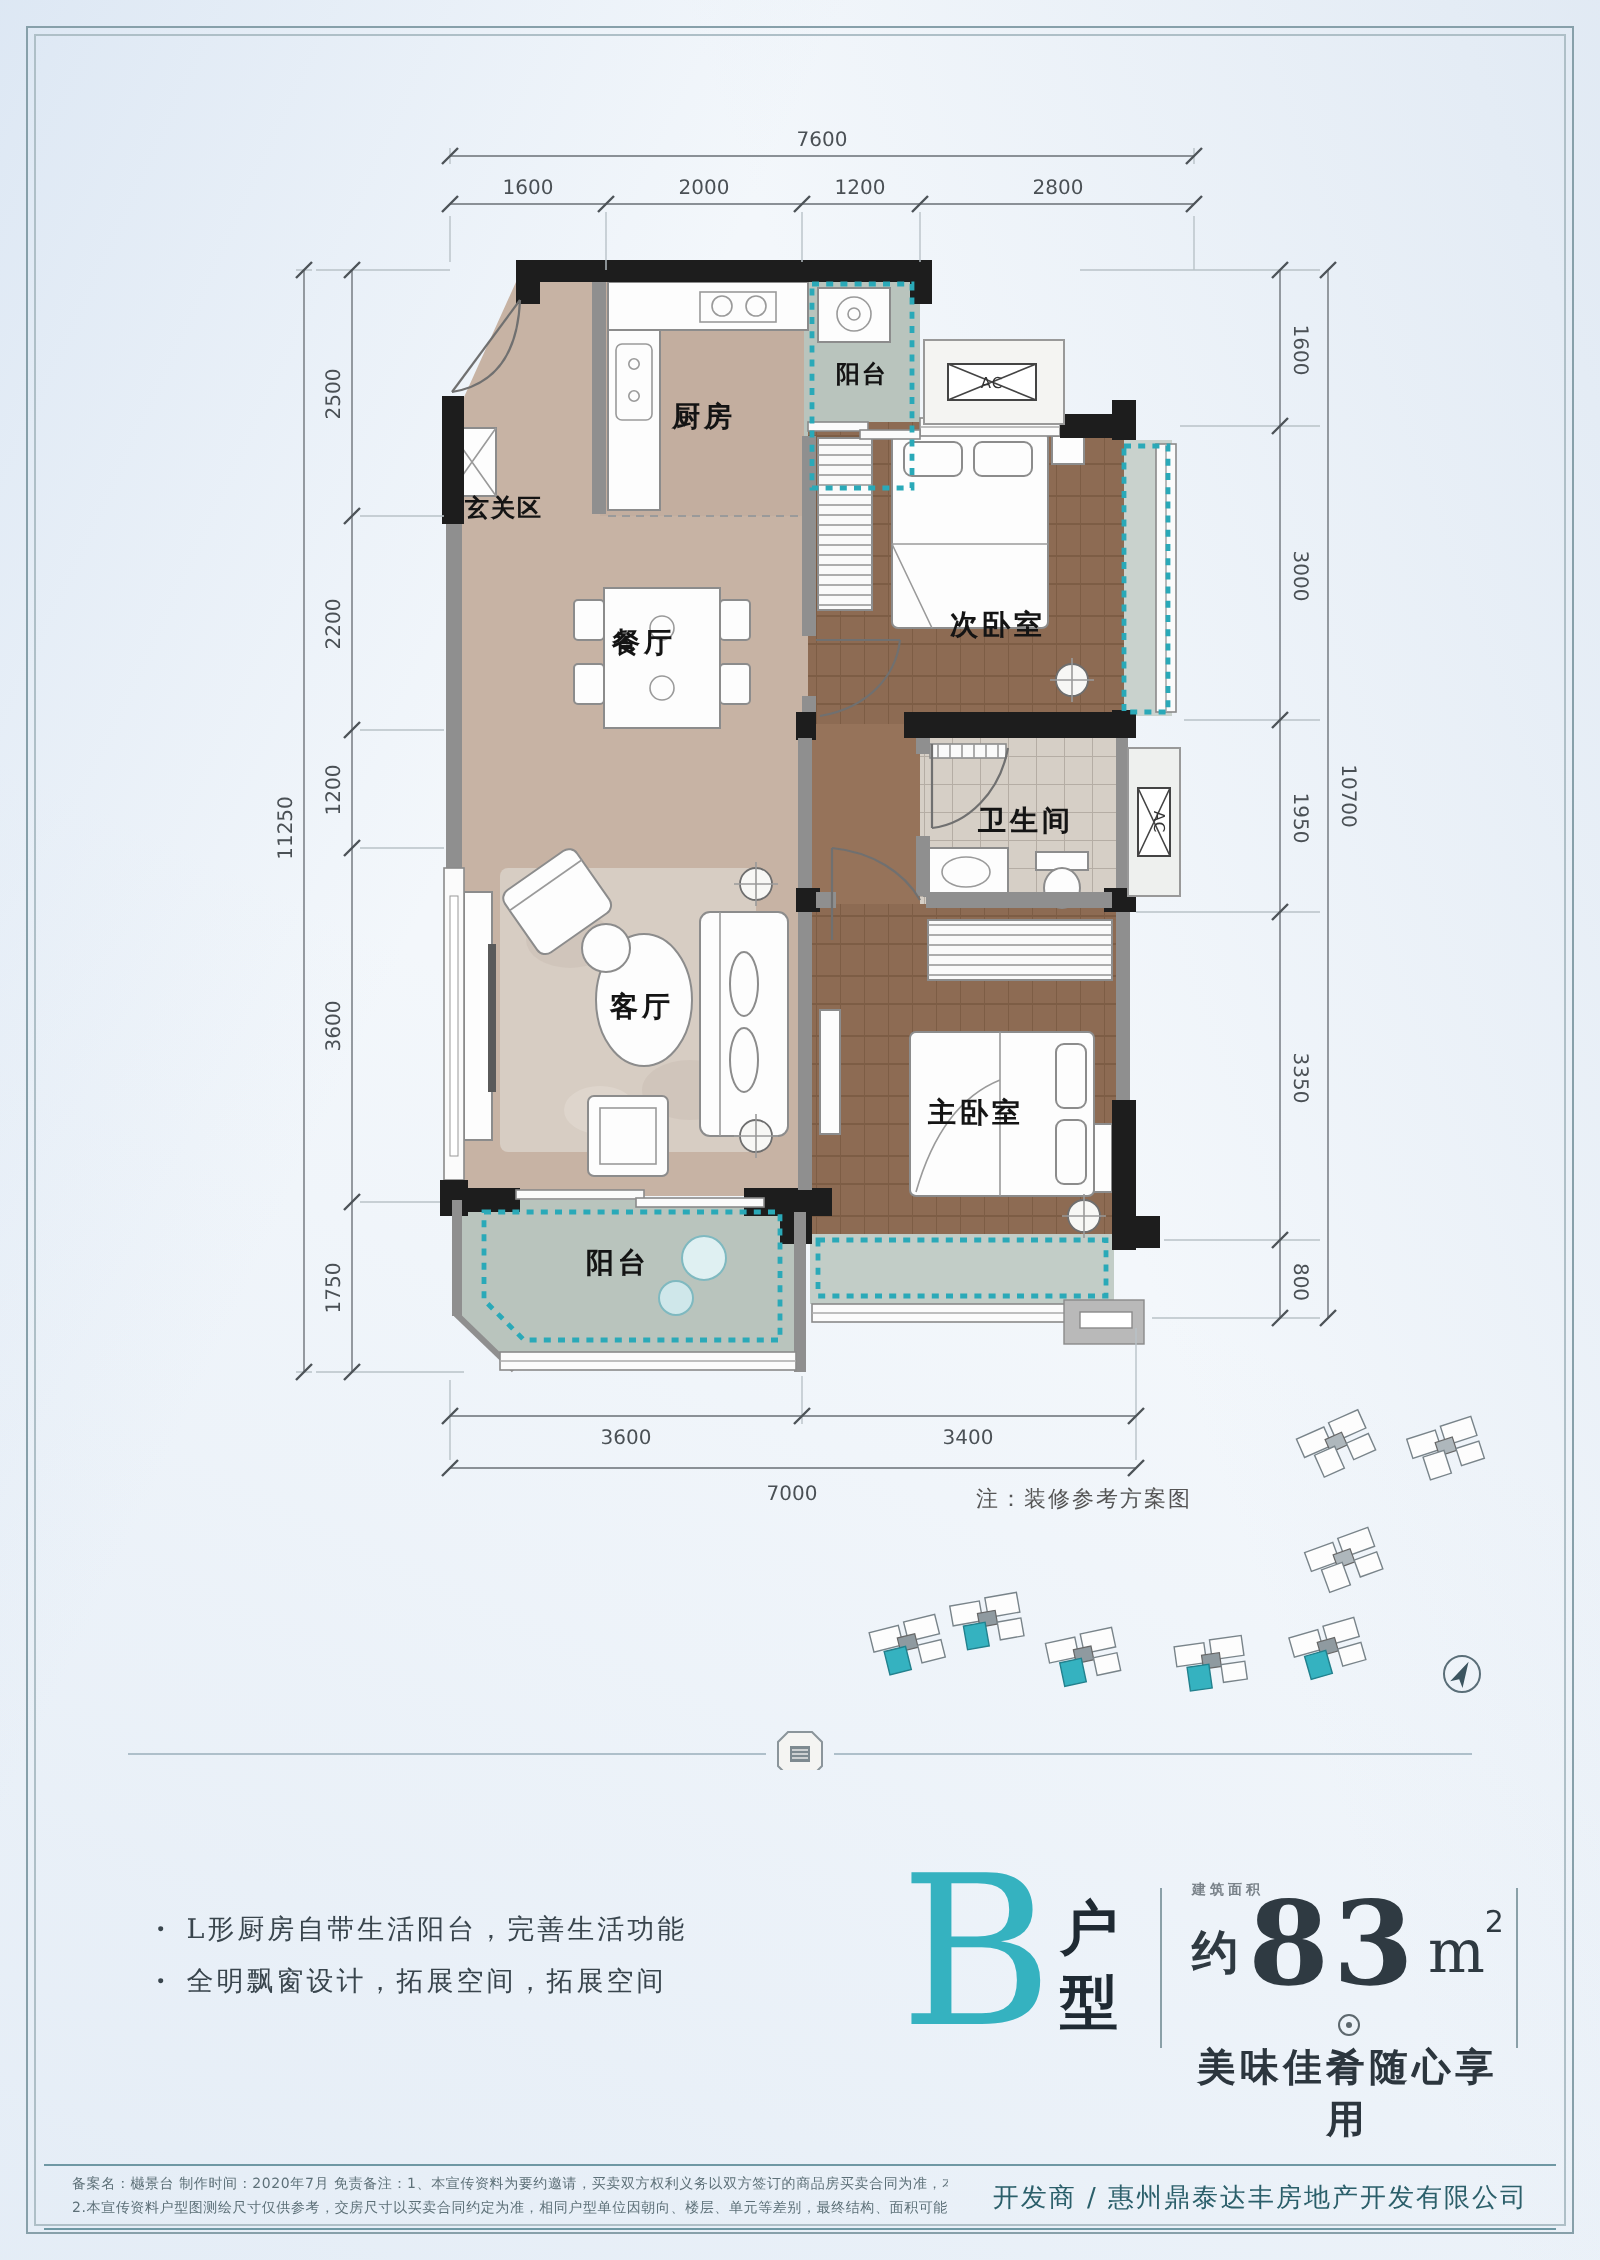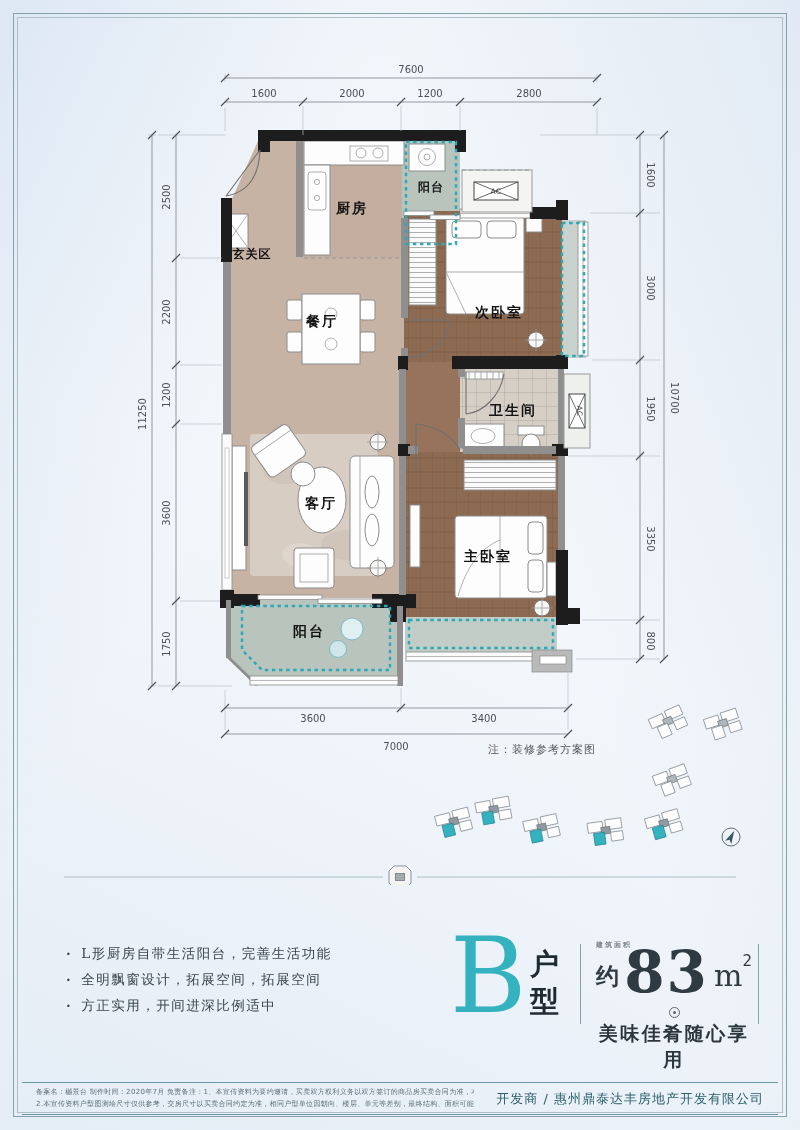--- a/index.html
+++ b/index.html
@@ -25,21 +25,21 @@
   .ext{stroke:#b9c2c8;stroke-width:.7;fill:none;}
   .dtext{font-size:10px;fill:#4a5055;}
   .rlabel{font-size:14px;font-weight:bold;fill:#141414;letter-spacing:2px;}
   .rlabel-s{font-size:12px;font-weight:bold;fill:#141414;letter-spacing:1px;}
   .actext{font-size:7.5px;fill:#333;letter-spacing:.5px;}
   .note{font-size:11px;fill:#555;letter-spacing:1px;}
   .bw{fill:#fdfdfd;stroke:#79848a;stroke-width:.7;}
   .bt{fill:#35b2c0;stroke:#22808d;stroke-width:.7;}
   .cross{stroke:#6e6e6e;stroke-width:.9;fill:#f7f7f5;}
 
-  .features{position:absolute;left:62px;top:936px;width:330px;margin:4px;padding:0;
+  .features{position:absolute;left:62px;top:936px;width:330px;margin:16px;padding:0;
     list-style:none;font-family:"DejaVu Serif",serif;font-size:13.5px;color:#39454d;
     letter-spacing:1.5px;line-height:26px;}
   .features li::before{content:"·";margin-right:9px;color:#39454d;font-weight:bold;}
   .unit-block{position:absolute;left:450px;top:934px;width:330px;height:100px;}
   .b-letter{position:absolute;left:0;top:-6px;font-family:"DejaVu Serif",serif;
     font-size:104px;line-height:96px;color:#35b2c0;}
   .type-chars{position:absolute;left:80px;top:16px;display:flex;flex-direction:column;
     gap:8px;font-size:29px;font-weight:bold;color:#1f2a33;line-height:1;}
   .vline{position:absolute;top:10px;width:1px;height:80px;background:#8aa0a8;}
   .vl1{left:130px;} .vl2{left:308px;}
@@ -406,21 +406,20 @@
         <polygon points="394,866 406,866 411,871 411,883 406,888 394,888 389,883 389,871" fill="#f4f4f2" stroke="#8b959b" stroke-width="1"></polygon>
         <rect x="395" y="873" width="10" height="8" fill="#7e8a90"></rect>
         <path d="M396,875 H404 M396,877 H404 M396,879 H404" stroke="#e8e8e6" stroke-width=".7"></path>
       </g>
     </g>
   </svg>
 
   <ul class="features">
     <li>L形厨房自带生活阳台，完善生活功能</li>
     <li>全明飘窗设计，拓展空间，拓展空间</li>
-    <li>方正实用，开间进深比例适中</li>
   </ul>
 
   <div class="unit-block">
     <div class="b-letter">B</div>
     <div class="type-chars">
       <span>户</span>
       <span>型</span>
     </div>
     <div class="vline vl1"></div>
     <div class="area">

